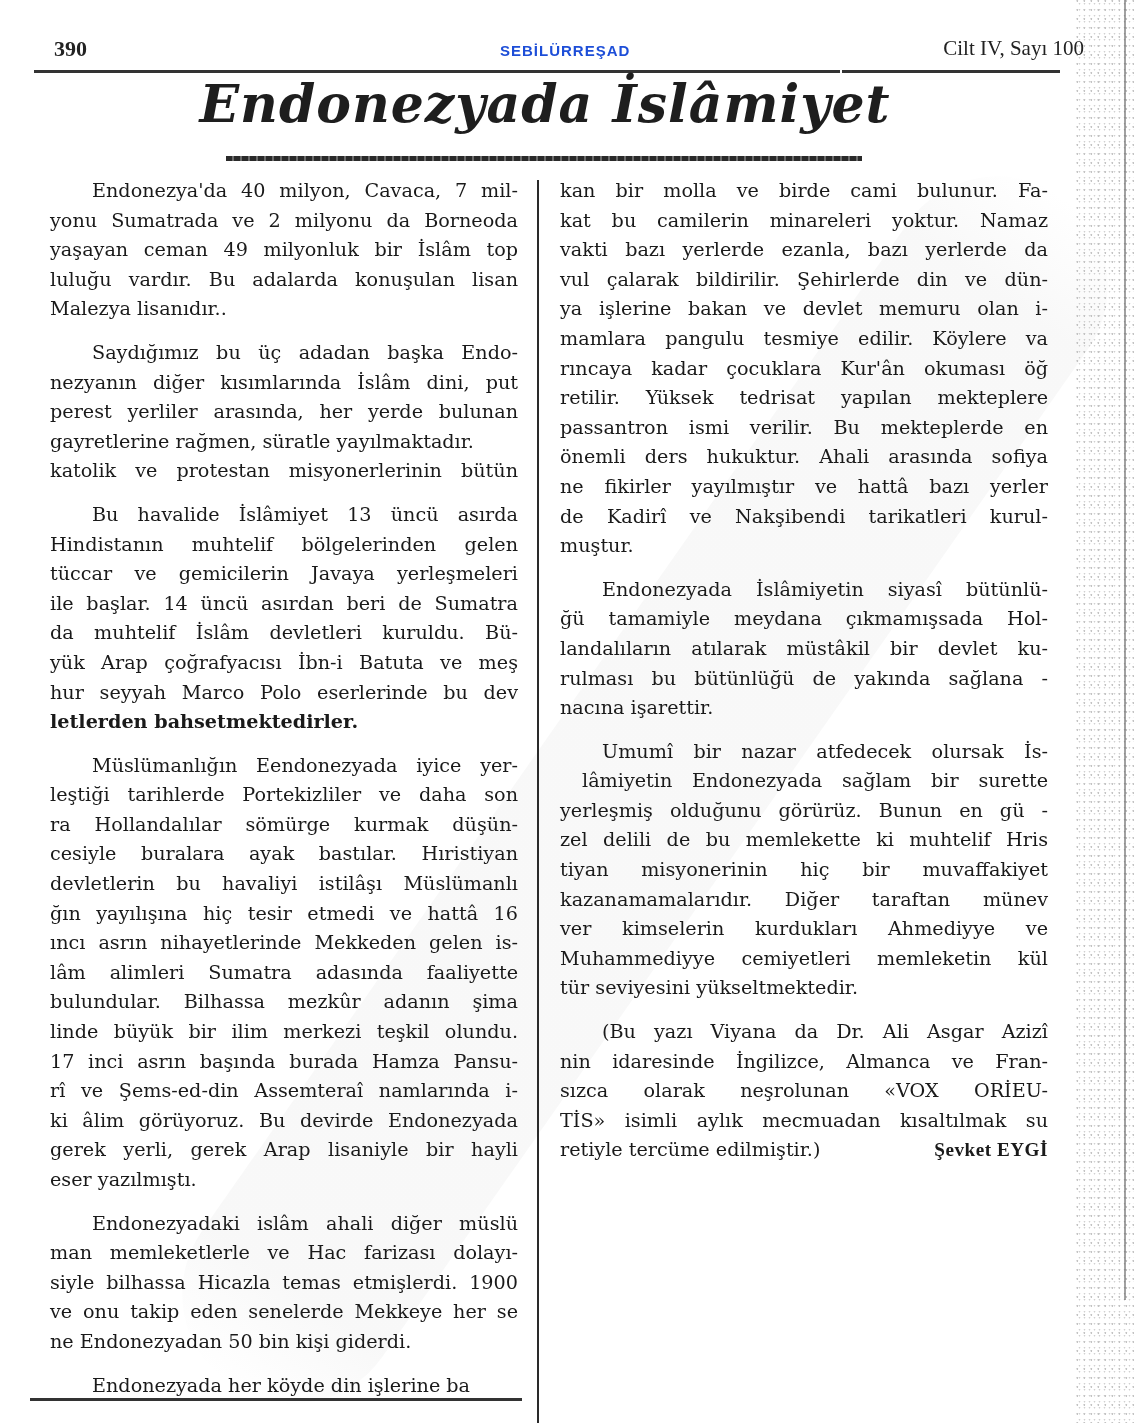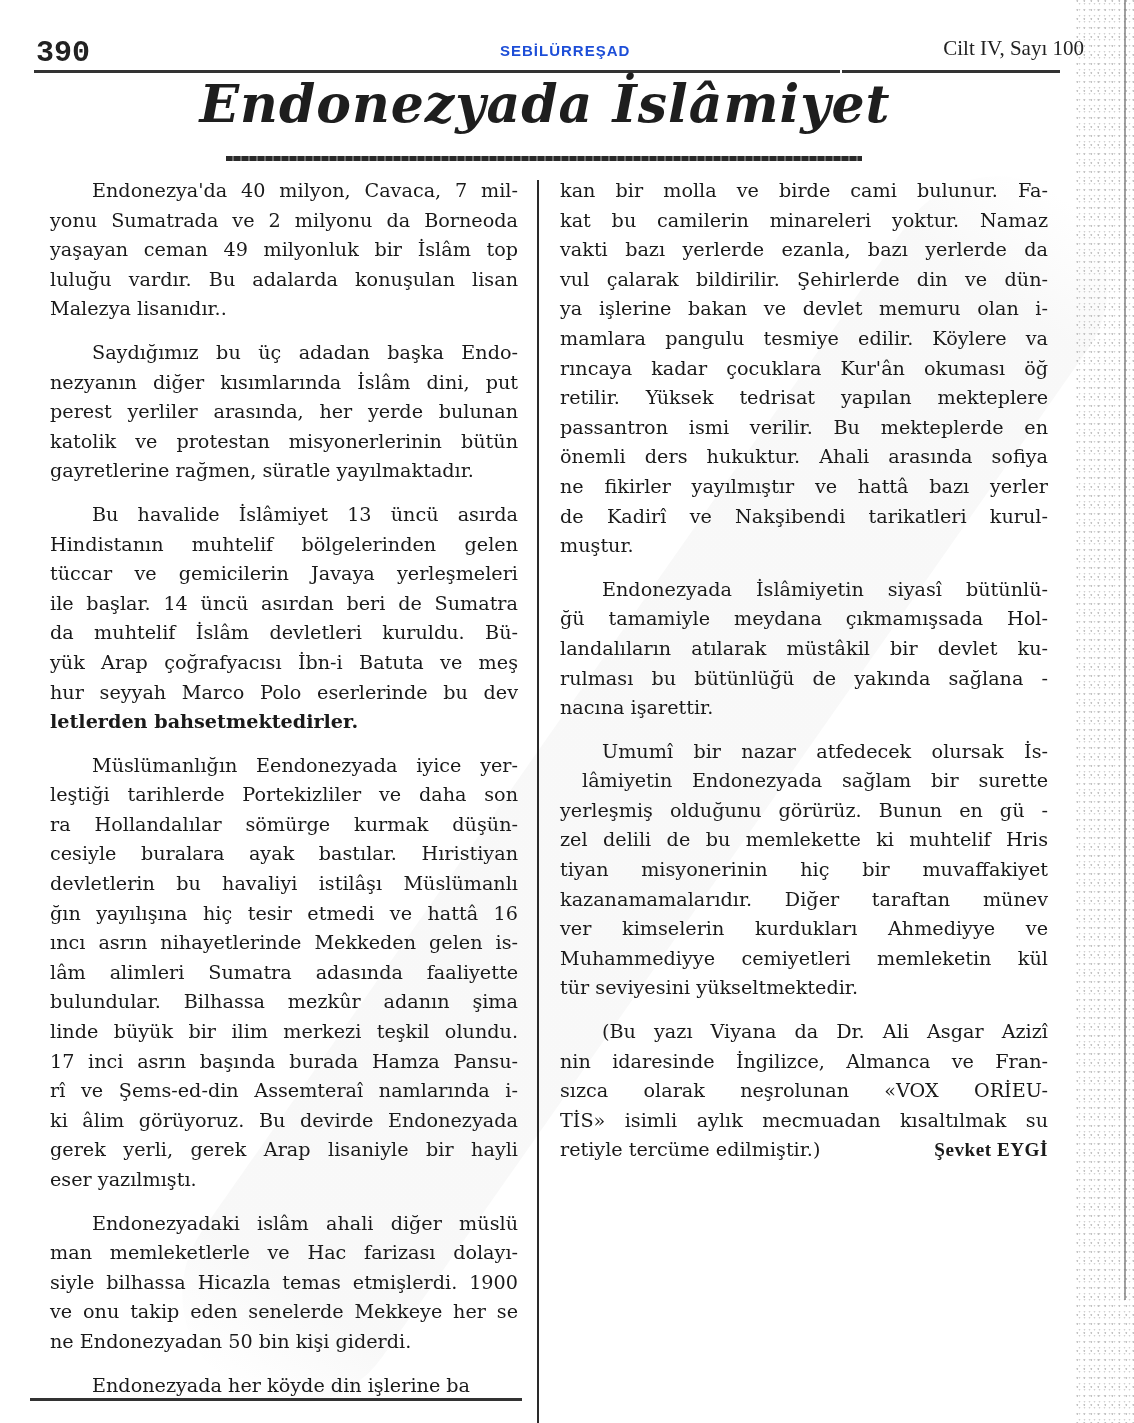--- a/index.html
+++ b/index.html
@@ -15,21 +15,21 @@
     position: absolute; right: 0; top: 0; width: 58px; height: 1423px;
     background:
       radial-gradient(circle at 20% 10%, #b9b9b9 0.8px, transparent 1.2px) 0 0/7px 9px,
       radial-gradient(circle at 70% 60%, #c9c9c9 0.7px, transparent 1.1px) 0 0/5px 6px;
     opacity: 0.85;
   }
   .edge-line { position: absolute; right: 8px; top: 0; width: 2px; height: 1300px; background: #555; opacity: .55; }
 
   
   .header { position: absolute; top: 34px; left: 30px; width: 1060px; height: 40px; }
-  .pageno { position: absolute; left: 6px; top: 2px; font-family: Liberation Mono, monospace; font-size: 30px; font-weight: bold; color: #222; }
+  .pageno { position: absolute; left: 24px; top: 2px; font-family: Liberation Serif, serif; font-size: 22px; font-weight: bold; color: #222; }
   .journal { position: absolute; left: 470px; top: 8px; font-family: "Liberation Sans", sans-serif; font-size: 15px; font-weight: bold; letter-spacing: 1px; color: #1d4ed8; }
   .issue { position: absolute; right: 6px; top: 2px; font-family: "Liberation Serif", serif; font-size: 21px; color: #222; }
   .hrule { position: absolute; top: 70px; height: 3px; background: #333; }
 
   
   .title {
     position: absolute; top: 73px; left: 0; width: 1090px; text-align: center;
     font-family: "DejaVu Serif", serif; font-style: italic; font-weight: bold;
     font-size: 52px; letter-spacing: 1px; color: #1e1e1e;
   }
@@ -84,22 +84,22 @@
         <span class="line">Endonezya'da 40 milyon, Cavaca, 7 mil-</span>
         <span class="line" style="text-indent: 0px;">yonu Sumatrada ve 2 milyonu da Borneoda</span>
         <span class="line" style="text-indent: 0px;">yaşayan  ceman 49 milyonluk bir İslâm top</span>
         <span class="line" style="text-indent: 0px;">luluğu vardır. Bu adalarda konuşulan lisan</span>
         <span class="line last" style="text-indent: 0px;">Malezya lisanıdır..</span>
       </div>
       <div class="para">
         <span class="line">Saydığımız bu üç  adadan başka Endo-</span>
         <span class="line" style="text-indent: 0px;">nezyanın diğer kısımlarında İslâm dini, put</span>
         <span class="line" style="text-indent: 0px;">perest yerliler arasında, her yerde bulunan</span>
+        <span class="line last" style="text-indent: 0px;">gayretlerine rağmen, süratle yayılmaktadır.</span>
         <span class="line" style="text-indent: 0px;">katolik ve protestan misyonerlerinin bütün</span>
-        <span class="line last" style="text-indent: 0px;">gayretlerine rağmen, süratle yayılmaktadır.</span>
       </div>
       <div class="para">
         <span class="line">Bu havalide İslâmiyet 13 üncü asırda</span>
         <span class="line" style="text-indent: 0px;">Hindistanın muhtelif bölgelerinden  gelen</span>
         <span class="line" style="text-indent: 0px;">tüccar ve gemicilerin  Javaya yerleşmeleri</span>
         <span class="line" style="text-indent: 0px;">ile başlar. 14 üncü asırdan beri de Sumatra</span>
         <span class="line" style="text-indent: 0px;">da muhtelif İslâm devletleri kuruldu.  Bü-</span>
         <span class="line" style="text-indent: 0px;">yük Arap çoğrafyacısı  İbn-i Batuta ve meş</span>
         <span class="line" style="text-indent: 0px;">hur seyyah  Marco Polo eserlerinde bu dev</span>
         <span class="line last" style="text-indent: 0px; font-weight: bold;">letlerden bahsetmektedirler.</span>

